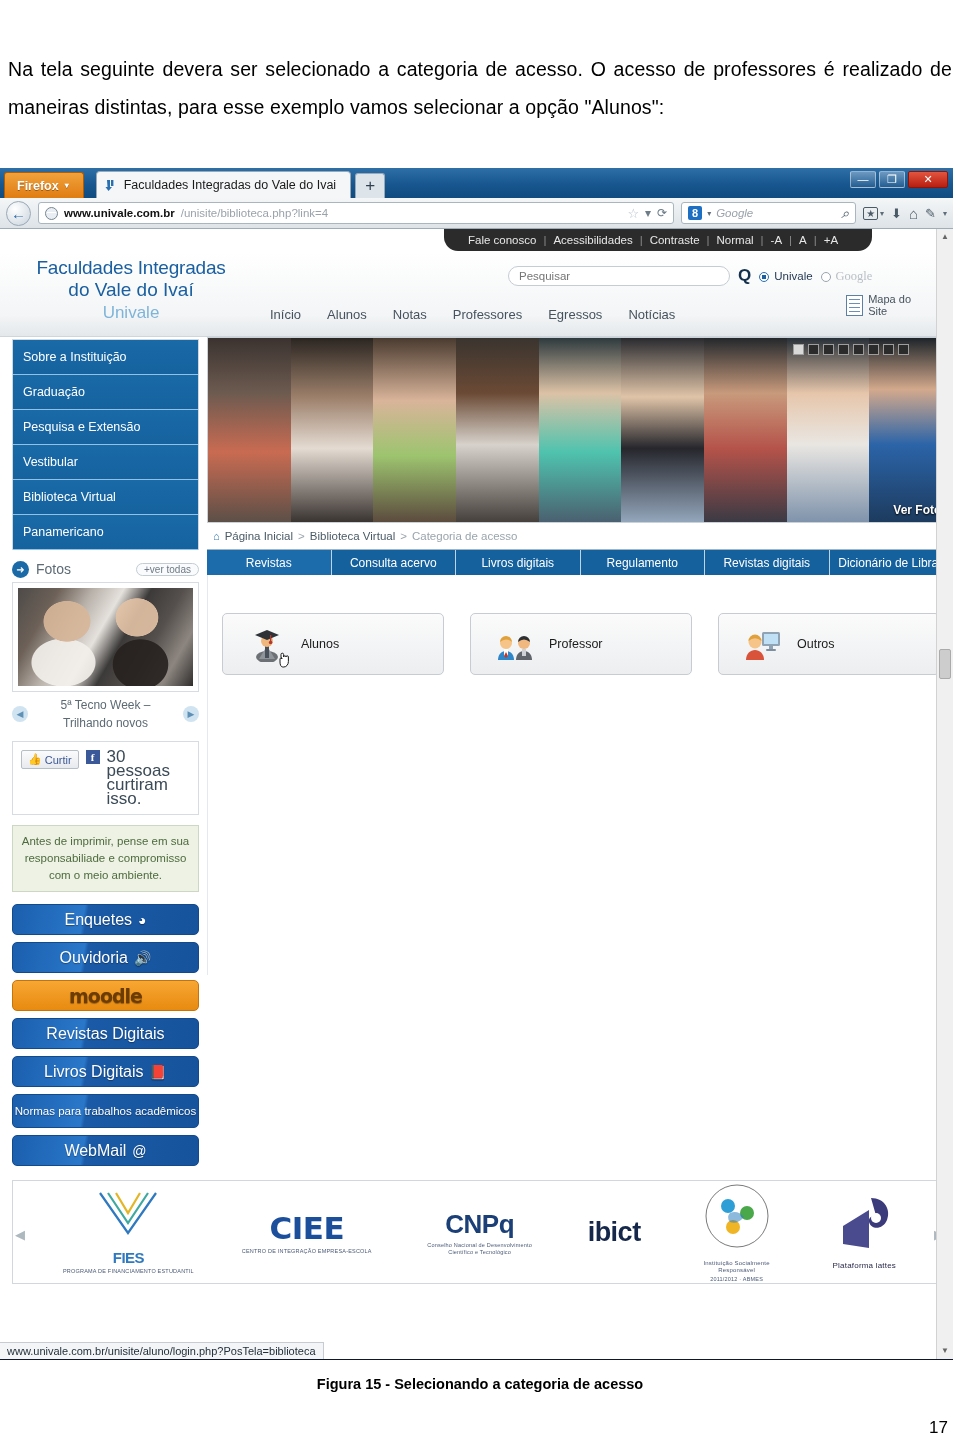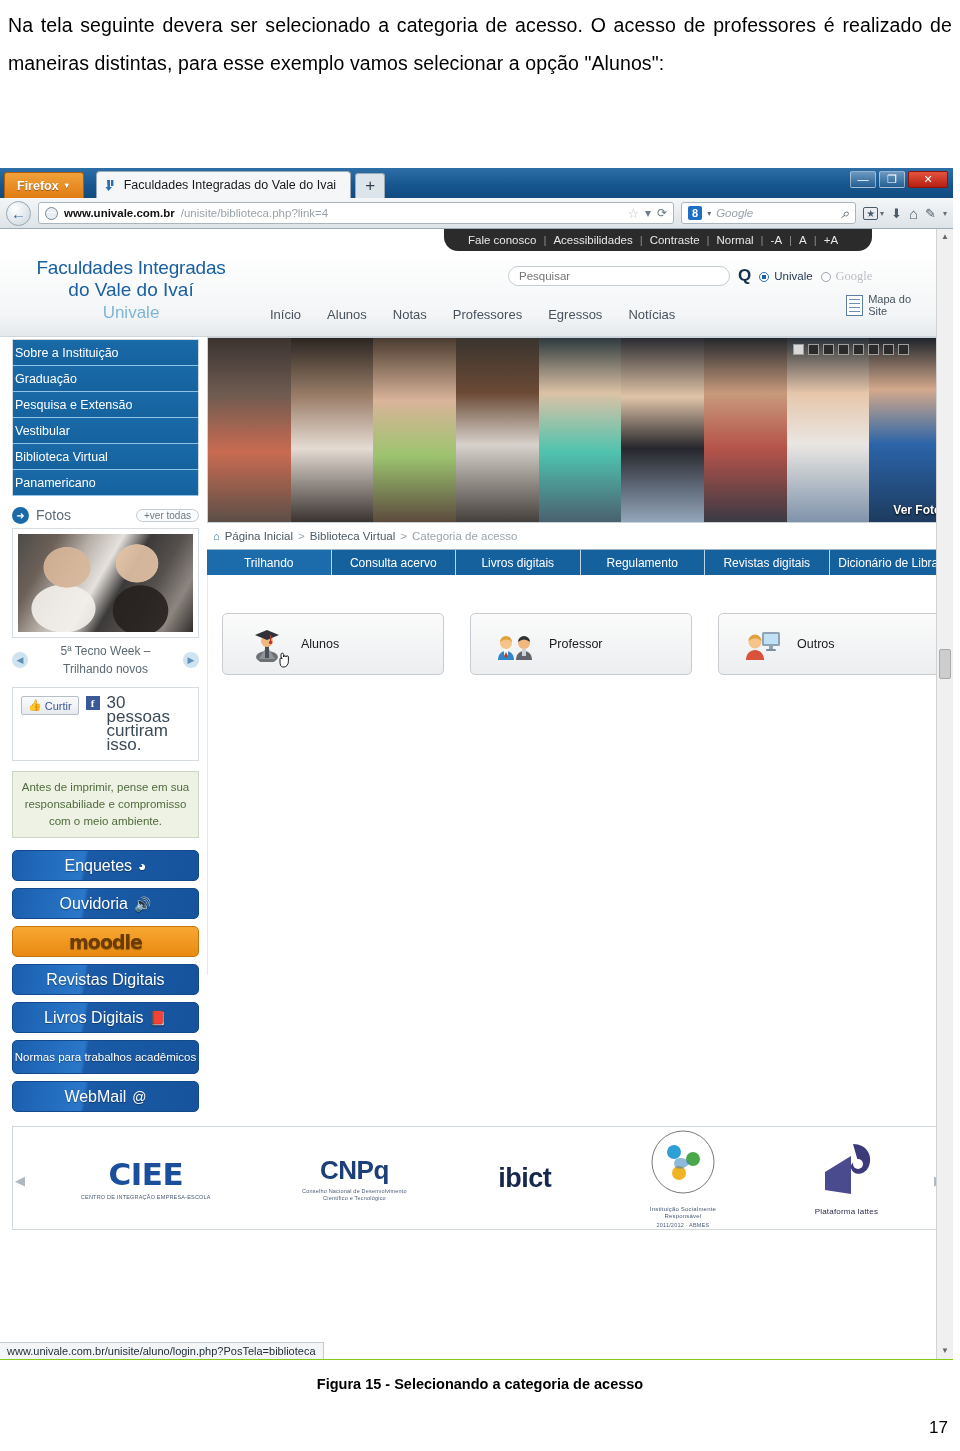--- a/index.html
+++ b/index.html
@@ -11,29 +11,30 @@
   }
 
   
   .doc-text {
     padding: 6px 8px 0 8px;
     font-size: 19.5px;
     line-height: 38px;
     color: #000;
     text-align: justify;
     letter-spacing: .1px;
+    margin-top: 44px;
   }
   .doc-text p { margin: 0; }
 
   
   .shot {
     position: absolute;
     left: 0; top: 168px;
     width: 953px; height: 1192px;
-    background: #84cc16;
+    background: #0f172a;
     overflow: hidden;
   }
 
   
   .fx-titlebar {
     position: relative;
     height: 30px;
     background: linear-gradient(#2f6fa8, #17568f 55%, #104b80);
     display: flex; align-items: flex-end;
   }
@@ -200,21 +201,21 @@
   }
 
   
   .body-split { display: flex; }
   .sidebar { width: 205px; flex: 0 0 205px; padding: 2px 6px 0 12px; background: #fff; }
   .content { flex: 1; background: #fff; padding: 0 0 0 2px; }
 
   
   .side-nav { border: 1px solid #cfd8de; border-bottom: none; }
   .side-nav li {
-    list-style: none; height: 26px; padding: 0 2px;
+    list-style: none; height: 35px; padding: 0 10px;
     background: linear-gradient(#1a6aa8, #15629e);
     border-bottom: 1px solid #8fc2e4;
     color: #fff; font-size: 12.5px; display: flex; align-items: center;
   }
   .fotos-hdr {
     margin-top: 6px; height: 26px;
     display: flex; align-items: center; gap: 7px;
     font-size: 14px; color: #5d6b76;
   }
   .circ-arrow {
@@ -587,21 +588,21 @@
         <div class="crumb">
           <span class="home">⌂</span>
           <span>Página Inicial</span>
           <span class="sep">&gt;</span>
           <span>Biblioteca Virtual</span>
           <span class="sep">&gt;</span>
           <span class="dim">Categoria de acesso</span>
         </div>
 
         <div class="tabbar">
-          <div class="active">Trilhando</div>
+          <div class="active">Revistas</div>
           <div>Consulta acervo</div>
           <div>Livros digitais</div>
           <div>Regulamento</div>
           <div>Revistas digitais</div>
           <div>Dicionário de Libras</div>
         </div>
 
         <div class="cat-area">
           <div class="cat-row">
 
@@ -657,20 +658,29 @@
 
           </div>
         </div>
       </div>
     </div>
 
     <div class="footer-strip">
       <span class="farrow l">◀</span>
       <span class="farrow r">▶</span>
 
+      <div class="flogo">
+        <svg width="72" height="56" viewBox="0 0 72 56">
+          <path d="M8 4 L36 44 L64 4" fill="none" stroke="#2f79c0" stroke-width="2.2"></path>
+          <path d="M16 4 L36 34 L56 4" fill="none" stroke="#3fa9a0" stroke-width="2.2"></path>
+          <path d="M24 4 L36 24 L48 4" fill="none" stroke="#e3b628" stroke-width="2.2"></path>
+        </svg>
+        <div class="big" style="font-size:15px;color:#2f79c0">FIES</div>
+        <div class="sub">PROGRAMA DE FINANCIAMENTO ESTUDANTIL</div>
+      </div>
 
       <div class="flogo">
         <div class="big" style="font-size:31px;color:#1b4f9c;font-family:'DejaVu Sans',sans-serif">CIEE</div>
         <div class="sub">CENTRO DE INTEGRAÇÃO EMPRESA-ESCOLA</div>
       </div>
 
       <div class="flogo">
         <div class="big" style="font-size:26px;color:#1b3f77">CNPq</div>
         <div class="sub" style="max-width:120px">Conselho Nacional de Desenvolvimento Científico e Tecnológico</div>
       </div>

